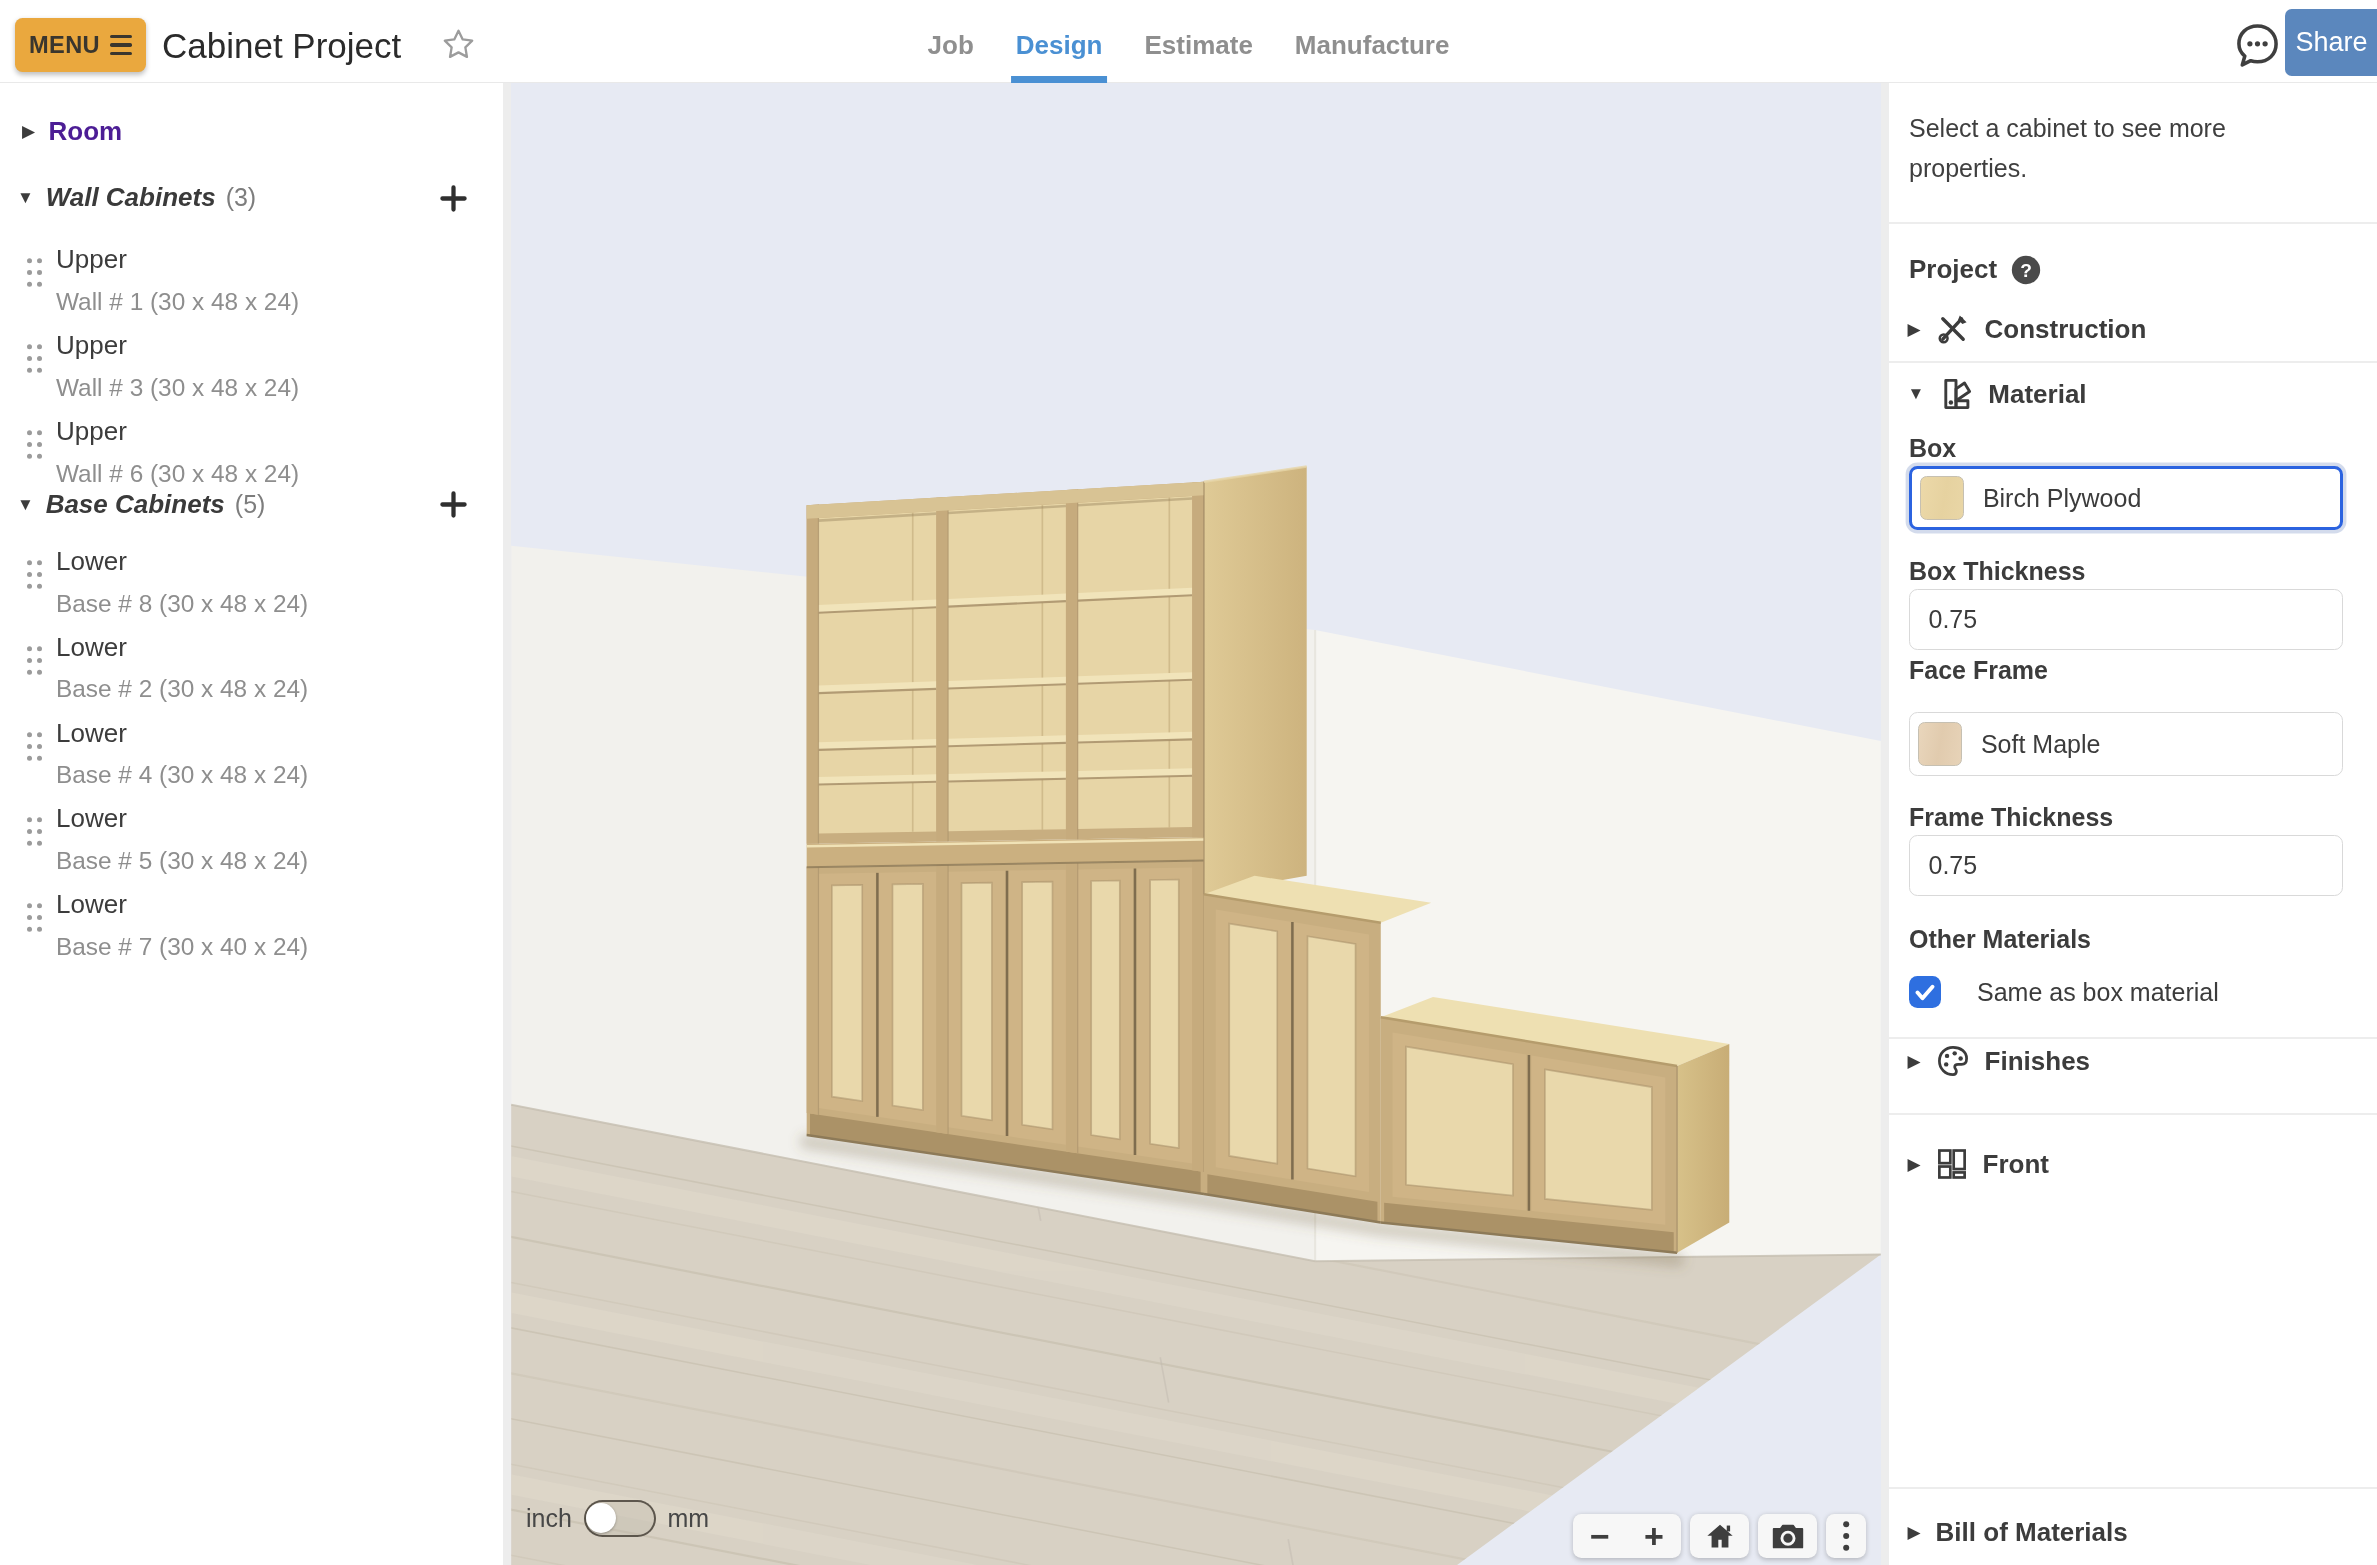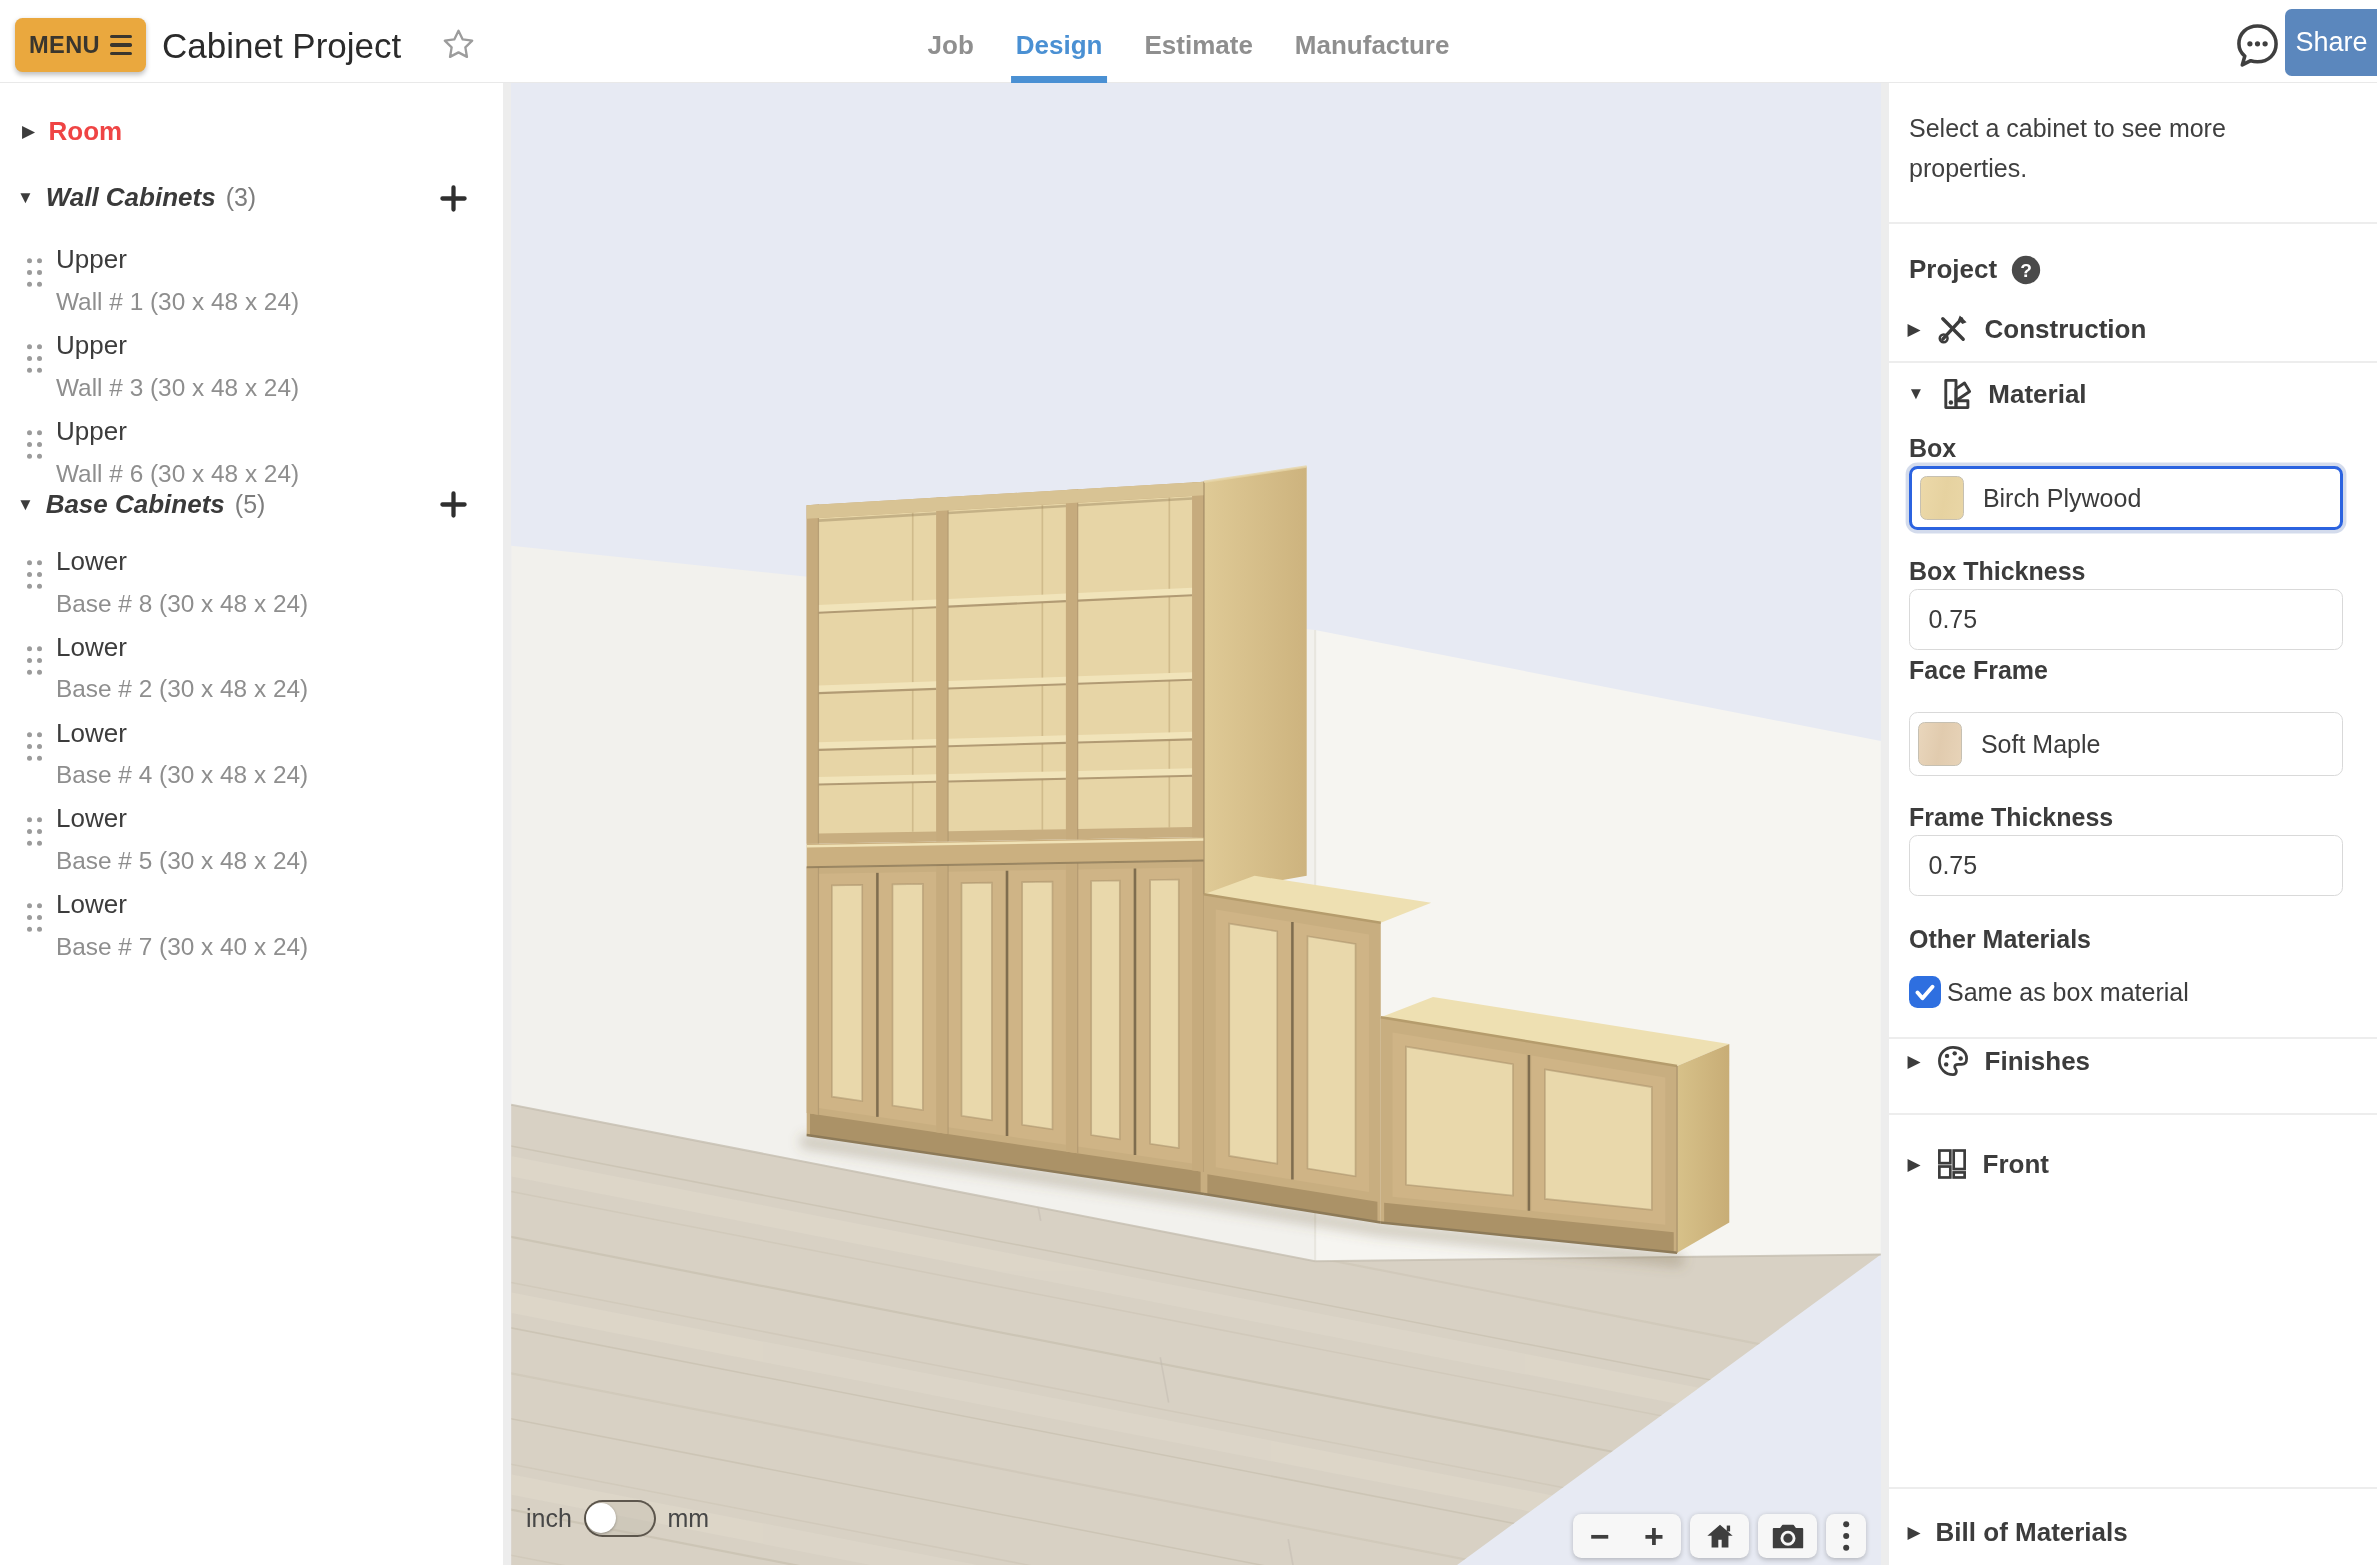--- a/index.html
+++ b/index.html
@@ -73,21 +73,21 @@
   .f-input { position:absolute; left:20px; width:434px; height:61px; border:1.7px solid #d9d9d9; border-radius:8.4px;
              background:#fff; font-size:25px; color:#3c3c3c; padding-left:18.5px;
              font-family:"Liberation Sans",sans-serif; }
   .mat-select { position:absolute; left:20px; width:434px; height:64px; border:1.7px solid #d9d9d9; border-radius:8.4px;
                 background:#fff; display:flex; align-items:center; gap:18.5px; padding-left:8.4px; cursor:pointer; }
   .mat-select.focused { border:3.4px solid #2b63e0; box-shadow:0 0 0 3.4px rgba(175,190,220,.55); }
   .swatch { width:44px; height:44px; border-radius:6.7px; border:0.8px solid #c6c0b2; }
   .swatch.birch { background:linear-gradient(100deg,#ecd9a9 0%,#e6d2a0 55%,#e9d6a6 100%); }
   .swatch.maple { background:linear-gradient(100deg,#e9d6bc 0%,#e1cbae 50%,#e7d3b8 100%); }
   .mat-select .m-lbl { font-size:25px; color:#3c3c3c; }
-  #chk-row { position:absolute; left:20px; top:900px; display:flex; align-items:center; gap:6px; }
+  #chk-row { position:absolute; left:20px; top:900px; display:flex; align-items:center; gap:36px; }
   #checkbox { width:32px; height:32px; border-radius:8.4px; background:#2e6fe0; display:flex; align-items:center;
               justify-content:center; cursor:pointer; }
   #chk-row .c-lbl { font-size:25px; color:#3c3c3c; }
 </style>
 </head>
 <body>
 
 <div id="header">
   <div id="menu-btn">
     <span class="lbl">MENU</span>
@@ -112,21 +112,21 @@
     <circle cx="20" cy="27" r="3.1" fill="#3f3f3f"></circle>
     <circle cx="29" cy="27" r="3.1" fill="#3f3f3f"></circle>
     <circle cx="38" cy="27" r="3.1" fill="#3f3f3f"></circle>
   </svg>
   <div id="share-btn">Share</div>
 </div>
 
 <div id="sidebar">
   <div class="side-row" style="top:40px; left:22px;">
     <span class="tri">▶</span>
-    <span style="font-size:26px;font-weight:bold;color:#ef4444;margin-left:13.5px;">Room</span>
+    <span style="font-size:26px;font-weight:bold;color:#4c1d95;margin-left:13.5px;">Room</span>
   </div>
 
   <div class="side-row" style="top:106px; left:17px;">
     <span class="tri">▼</span>
     <span class="grp-label" style="margin-left:11.8px;text-align:center;">Wall Cabinets</span>
     <span class="grp-count">(3)</span>
   </div>
   <div class="plus-btn" style="top:103px;">
     <svg width="29" height="29" viewBox="0 0 34 34">
       <path d="M17 4v26M4 17h26" stroke="#2f2f2f" stroke-width="5" stroke-linecap="round"></path>

